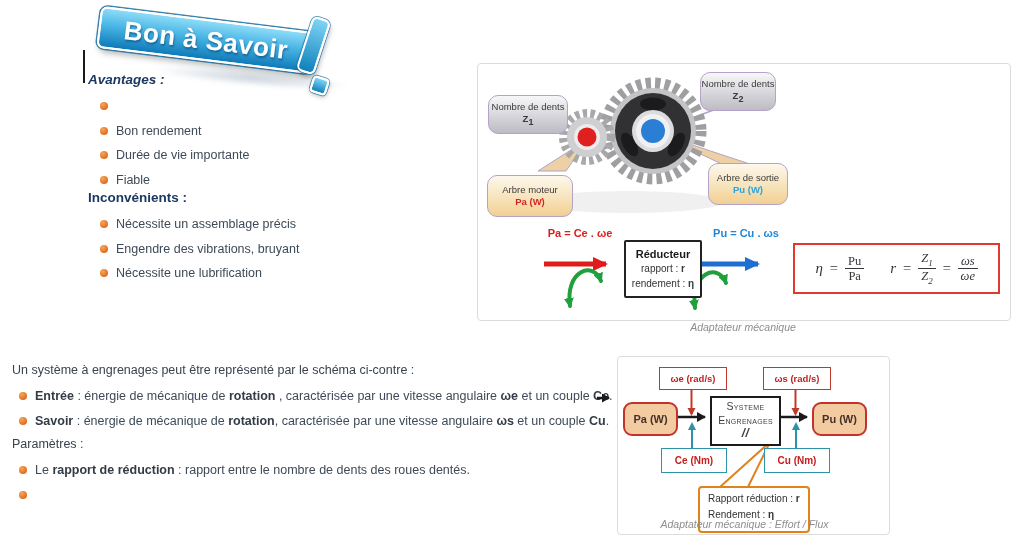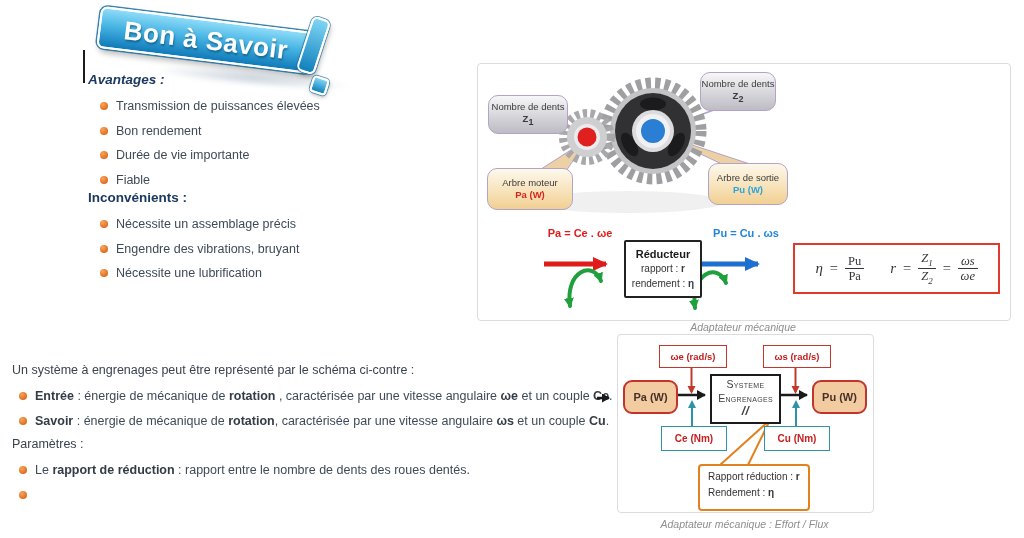--- a/index.html
+++ b/index.html
@@ -95,21 +95,20 @@
   </div>
   <div class="excl-bar"></div>
   <div class="excl-dot"></div>
 </div>
 <div class="abs cursor-line"></div>
 
 <div class="list-heading" style="left:88px;top:72px;font-style:italic;">Avantages :</div>
 <div class="blist" style="left:100px;top:94px;">
   <div class="brow">
       <span class="bullet"></span>
-      <span>Transmission de puissances élevées</span>
     </div>
   <div class="brow">
       <span class="bullet"></span>
       <span>Bon rendement</span>
     </div>
   <div class="brow">
       <span class="bullet"></span>
       <span>Durée de vie importante</span>
     </div>
   <div class="brow">
@@ -184,21 +183,21 @@
   </svg>
 
   <div class="callout gray" style="left:10px;top:31px;width:78px;height:37px;">
     <span>Nombre de dents</span>
     <span class="v"><span>Z</span><sub>1</sub></span>
   </div>
   <div class="callout gray" style="left:222px;top:8px;width:74px;height:37px;">
     <span>Nombre de dents</span>
     <span class="v"><span>Z</span><sub>2</sub></span>
   </div>
-  <div class="callout cream" style="left:9px;top:104px;width:84px;height:40px;">
+  <div class="callout cream" style="left:9px;top:111px;width:84px;height:40px;">
     <span>Arbre moteur</span>
     <span class="v txt-red">Pa (W)</span>
   </div>
   <div class="callout cream" style="left:230px;top:99px;width:78px;height:40px;">
     <span>Arbre de sortie</span>
     <span class="v txt-blue">Pu (W)</span>
   </div>
 
   <div class="flow-label in" style="left:47px;top:163px;">Pa = Ce . ωe</div>
   <div class="flow-label out" style="left:213px;top:163px;">Pu = Cu . ωs</div>
@@ -261,21 +260,21 @@
 
 <svg class="abs" style="left:596px;top:392px;" width="20" height="12" viewBox="0 0 20 12">
   <defs>
       <marker id="akx" markerUnits="userSpaceOnUse" markerWidth="9" markerHeight="9" refX="7" refY="4.5" orient="auto">
         <path d="M0,0 L8,4.5 L0,9 z" fill="#1a1a1a"></path>
       </marker>
     </defs>
   <line x1="1" y1="6" x2="13" y2="6" stroke="#1a1a1a" stroke-width="2.5" marker-end="url(#akx)"></line>
 </svg>
 
-<div class="figure" style="left:617px;top:334px;width:255px;height:177px;">
+<div class="figure" style="left:617px;top:356px;width:255px;height:177px;padding-left:16px;">
   <svg width="255" height="177" viewBox="0 0 255 177" style="position:absolute;left:0;top:0;">
     <defs>
       <marker id="ar2" markerUnits="userSpaceOnUse" markerWidth="9" markerHeight="9" refX="6" refY="4" orient="auto">
           <path d="M0,0 L8,4 L0,8 z" fill="#c0392b"></path>
         </marker>
       <marker id="at2" markerUnits="userSpaceOnUse" markerWidth="9" markerHeight="9" refX="6" refY="4" orient="auto">
           <path d="M0,0 L8,4 L0,8 z" fill="#2e93a8"></path>
         </marker>
       <marker id="ak2" markerUnits="userSpaceOnUse" markerWidth="10" markerHeight="10" refX="8" refY="5" orient="auto">
           <path d="M0,0 L9,5 L0,10 z" fill="#1a1a1a"></path>

